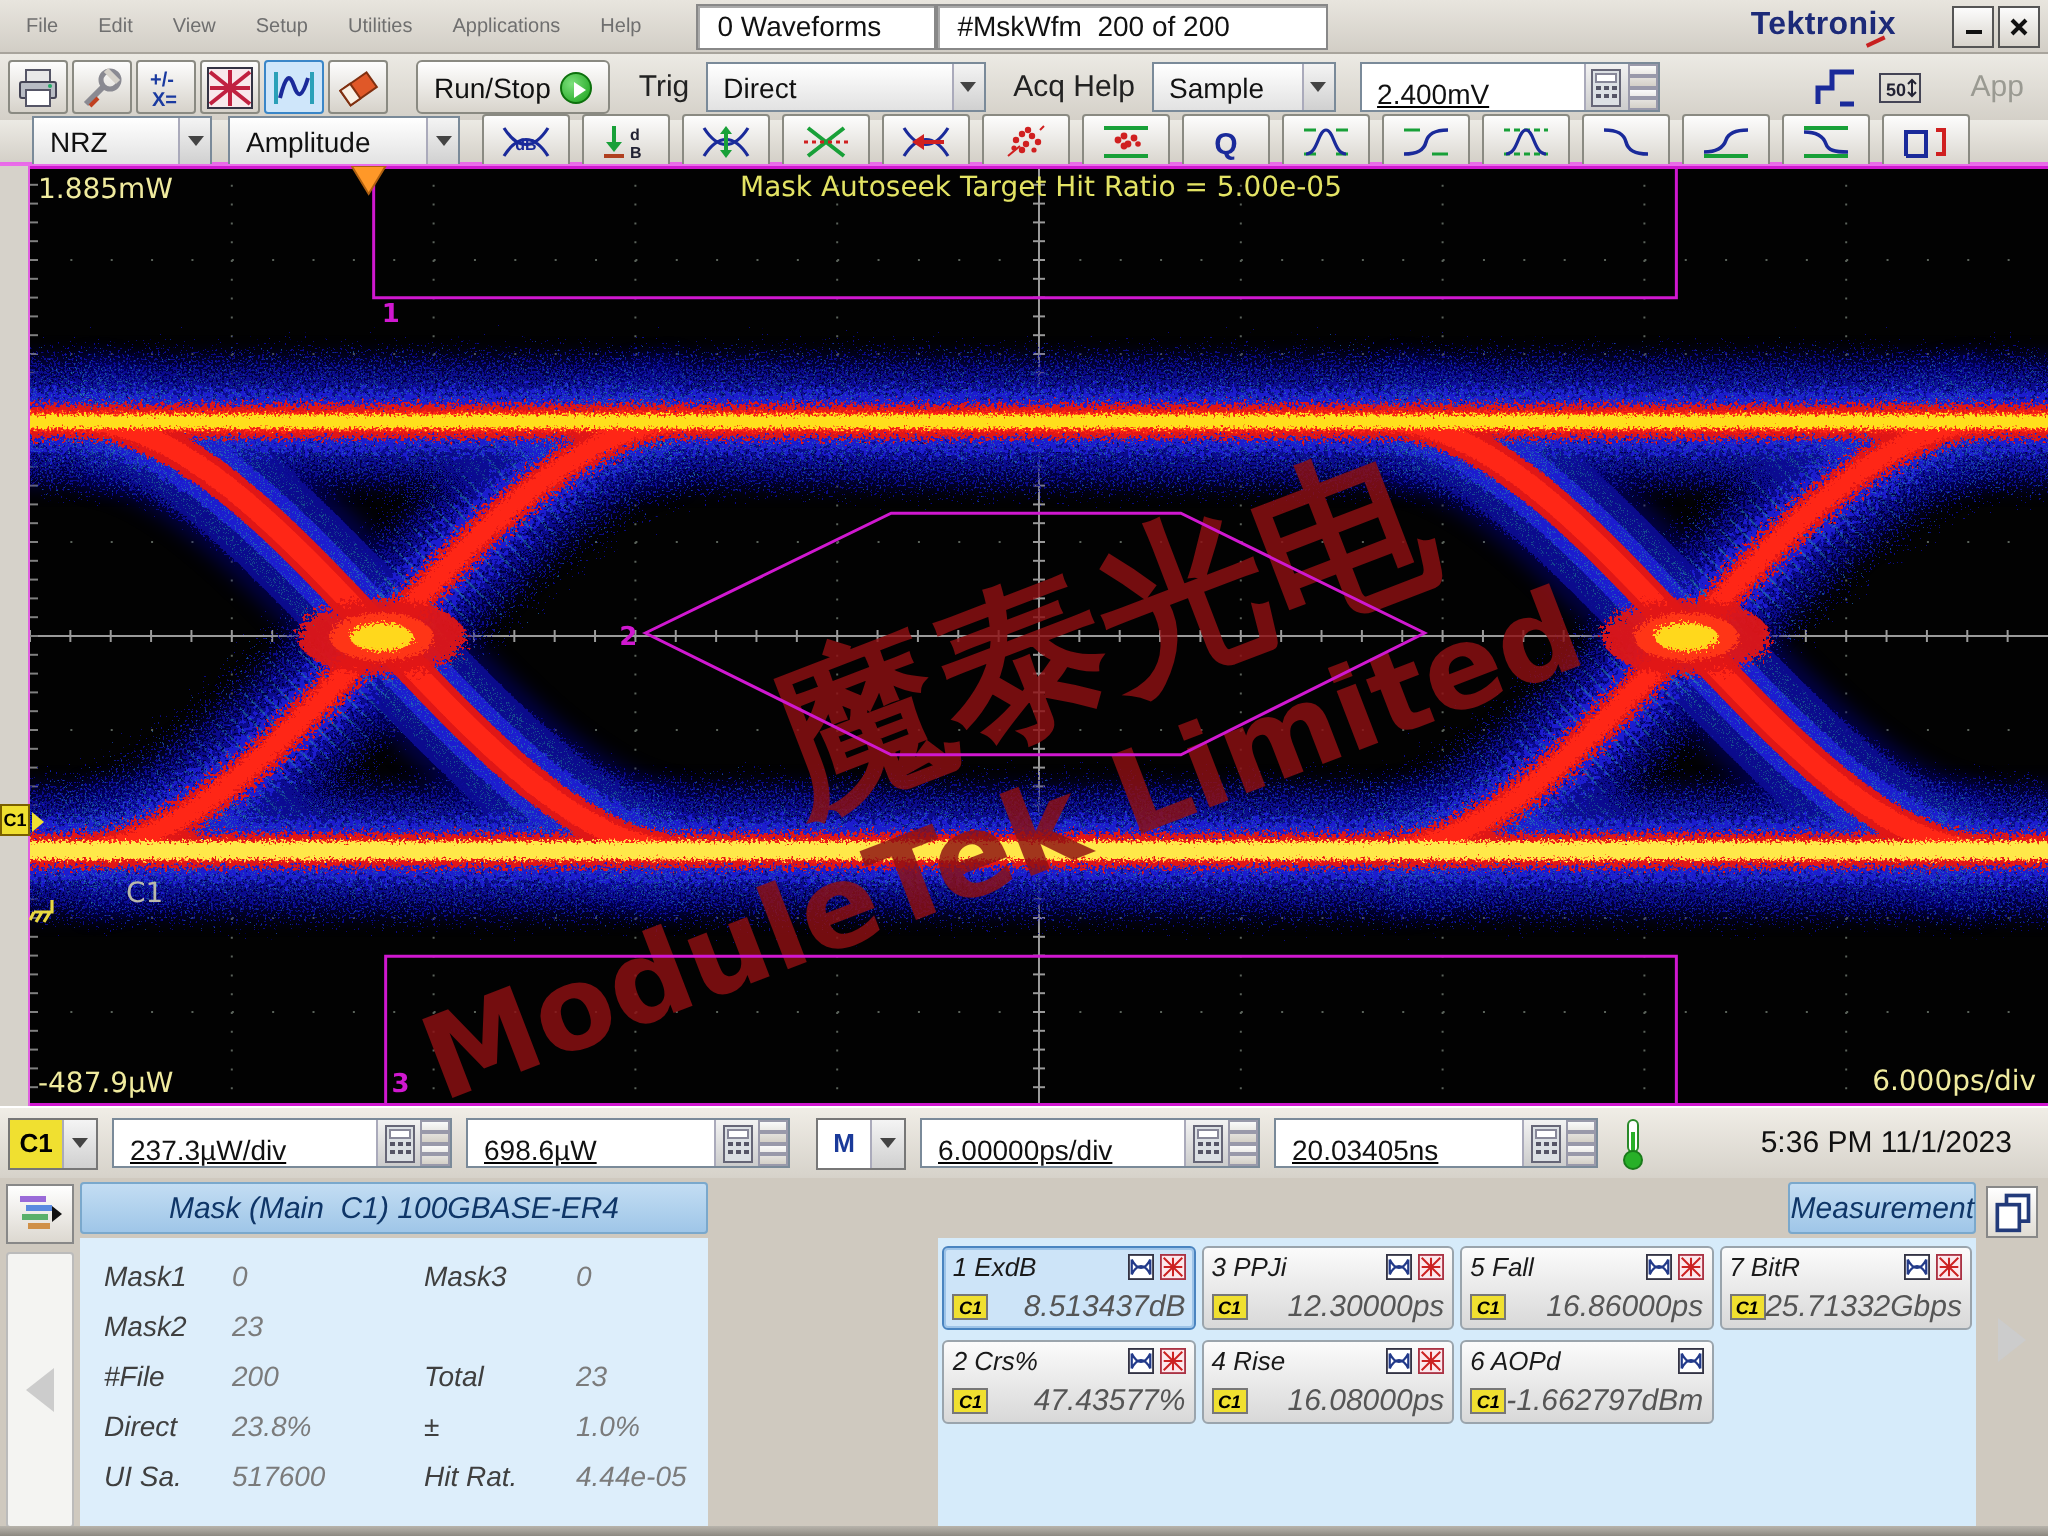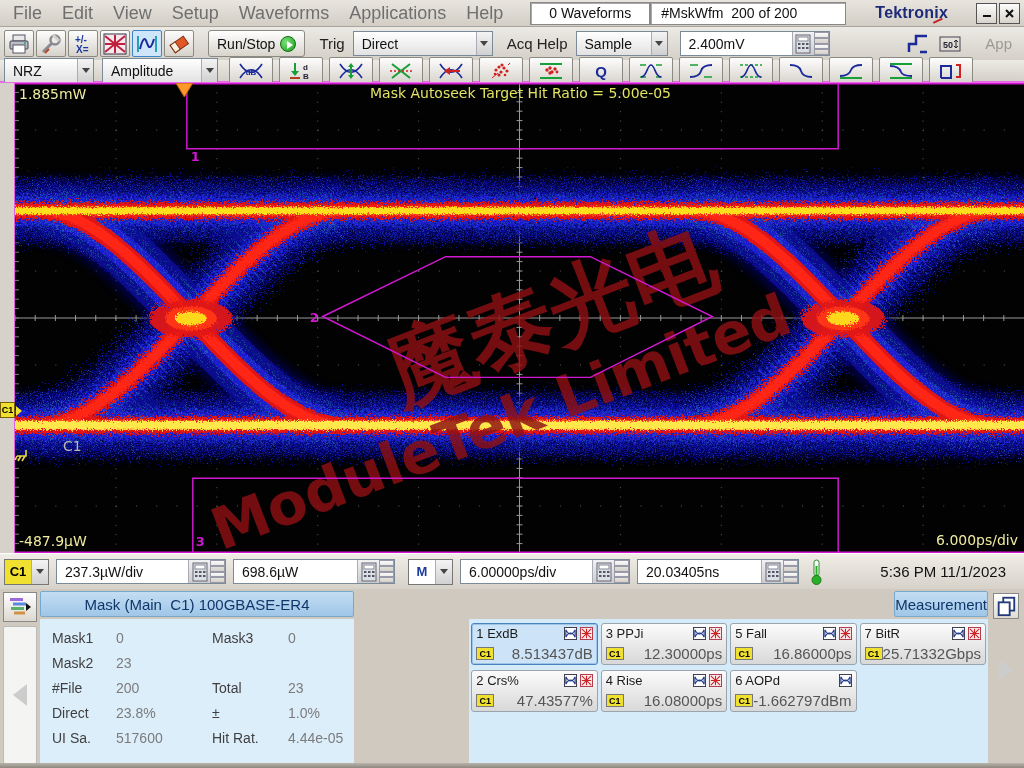--- a/index.html
+++ b/index.html
@@ -2,48 +2,48 @@
 <html><head>
 <meta charset="utf-8">
 <style>
   html,body{margin:0;padding:0;background:#888;}
   *{box-sizing:border-box;font-family:"Liberation Sans","DejaVu Sans",sans-serif;}
   .screen{width:1024px;height:768px;background:#d6d2ca;position:relative;overflow:hidden;display:flex;flex-direction:column;}
 
   
   .titlebar{height:27px;background:linear-gradient(#e8e5de,#d2cec6);border-bottom:1px solid #a8a49c;display:flex;align-items:center;padding:0 4px;flex:none;}
   .menus{display:flex;gap:2px;}
-  .menu{color:#6f6f6f;font-size:18px;padding:2px 9px;cursor:default;}
+  .menu{color:#6f6f6f;font-size:10px;padding:2px 9px;cursor:default;}
   .tb-box{background:#fff;border:1px solid #888;box-shadow:inset 1px 1px 0 #aaa;height:23px;display:flex;align-items:center;padding:0 10px;font-size:14px;color:#111;}
   .tb-box span{white-space:pre;}
-  .wfcount{margin-left:18px;min-width:120px;justify-content:center;}
+  .wfcount{margin-left:18px;min-width:120px;justify-content:flex-start;}
   .mskcount{min-width:196px;}
   .brand{margin-left:auto;margin-right:26px;font-size:16px;font-weight:bold;color:#1c2a78;font-family:"Liberation Serif","DejaVu Serif",serif;position:relative;letter-spacing:.2px;}
   .brand-tick{position:absolute;right:6px;bottom:0px;width:10px;height:6px;border-bottom:2px solid #c82020;transform:rotate(-25deg);}
   .winbtn{width:21px;height:21px;margin-left:2px;background:linear-gradient(#fcfcfc,#d8d4cc);border:1px solid #555;display:flex;align-items:center;justify-content:center;padding:0;}
   .winbtn svg{display:block;}
 
   
   .toolrow{display:flex;align-items:center;flex:none;background:linear-gradient(#eceae4,#d4d0c8);}
   .row2{height:33px;padding:2px 4px;gap:2px;}
-  .row3{height:22px;padding:2px 4px;gap:3px;border-bottom:1px solid #e86ae8;}
+  .row3{height:22px;padding:2px 16px;gap:3px;border-bottom:1px solid #e86ae8;}
   .tbtn{width:30px;height:27px;border:1px solid #8a8a82;border-radius:2px;background:linear-gradient(#fdfdfd,#d6d2ca);display:flex;align-items:center;justify-content:center;padding:0;}
   .tbtn.sel{background:#cfe6fa;border:1px solid #3a86c8;}
   .tbtn svg{display:block;}
   .runstop{height:27px;border:1px solid #8a8a82;border-radius:3px;background:linear-gradient(#ffffff,#d8d4cc);font-size:14px;color:#111;display:flex;align-items:center;gap:5px;padding:0 8px;margin-left:12px;}
   .playcirc{width:16px;height:16px;border-radius:50%;background:radial-gradient(circle at 35% 35%,#7ce07c,#18a018);border:1px solid #0c700c;position:relative;}
   .playcirc::after{content:"";position:absolute;left:6px;top:4px;border-left:6px solid #fff;border-top:4px solid transparent;border-bottom:4px solid transparent;}
   .lbl{font-size:15px;color:#222;margin:0 6px 0 12px;}
   .dd{height:25px;border:1px solid #7a8a99;background:linear-gradient(#fff,#e2e2e2);display:flex;align-items:center;font-size:14px;color:#111;}
   .dd .ddtxt{padding:0 8px;flex:1;}
   .dda{width:16px;height:100%;border-left:1px solid #aab;display:flex;align-items:center;justify-content:center;background:linear-gradient(#f4f4f4,#d0d0d0);}
   .tri-dn{width:0;height:0;border-left:4px solid transparent;border-right:4px solid transparent;border-top:5px solid #444;}
   .tri-up-s{width:0;height:0;border-left:3px solid transparent;border-right:3px solid transparent;border-bottom:4px solid #444;}
   .tri-dn-s{width:0;height:0;border-left:3px solid transparent;border-right:3px solid transparent;border-top:4px solid #444;}
-  .fgroup{height:25px;border:1px solid #7a8a99;background:#fff;display:flex;align-items:center;}
+  .fgroup{height:25px;border:1px solid #7a8a99;background:#fff;display:flex;align-items:flex-end;text-decoration:underline;}
   .fval{font-size:14px;color:#111;padding:0 8px;}
   .calcbtn{width:22px;height:23px;border:none;border-left:1px solid #aab;background:linear-gradient(#f2f2f2,#ccc);display:flex;align-items:center;justify-content:center;padding:0;}
   .spin{width:15px;height:23px;display:flex;flex-direction:column;}
   .spin span{flex:1;display:flex;align-items:center;justify-content:center;background:linear-gradient(#fafafa,#d4d0c8);border:1px solid #99a;}
   .applbl{font-size:15px;color:#9a9a92;margin-left:10px;padding:0 8px;}
   .gap{flex:1;}
 
   
   .scope{height:471px;flex:none;position:relative;background:#d6d2ca;border-top:1px solid #ea6cea;}
   .eye-wrap{position:absolute;left:14px;right:0;top:0;bottom:0;border-left:1px solid #e060e0;background:#000;}
@@ -56,21 +56,21 @@
   
   .statusbar{height:36px;flex:none;background:linear-gradient(#f0ede6,#d6d2ca);border-top:1px solid #fff;display:flex;align-items:center;padding:0 4px;gap:7px;}
   .chbtn{height:26px;display:flex;border:1px solid #777;}
   .chbtn .chlab{width:26px;background:#f0e030;color:#000;font-weight:bold;font-size:13px;display:flex;align-items:center;justify-content:center;}
   .chbtn .dda{width:17px;}
   .mbtn .chlab{background:#fff;color:#1a3a9a;}
   .sb-time{margin-left:auto;margin-right:14px;font-size:15px;color:#111;}
   .thermo{width:20px;height:28px;}
 
   
-  .bottom{flex:1;background:#cfc9bf;display:flex;padding:2px 0 0 0;position:relative;}
+  .bottom{flex:1;background:#cfc9bf;display:flex;padding:2px 0 0 0;position:relative;font-style:italic;}
   .leftcol{width:40px;flex:none;display:flex;flex-direction:column;align-items:center;gap:4px;padding-top:1px;}
   .stackbtn{width:34px;height:30px;border:1px solid #888;background:linear-gradient(#fff,#dcd8d0);padding:0;display:flex;align-items:center;justify-content:center;}
   .navpanel{width:34px;flex:1;margin-bottom:4px;background:#f4f4f2;border:1px solid #bbb;border-radius:2px;display:flex;align-items:center;justify-content:center;}
   .chev-l{width:0;height:0;border-right:14px solid #ccc;border-top:11px solid transparent;border-bottom:11px solid transparent;}
   .chev-r{width:0;height:0;border-left:14px solid #ccc;border-top:11px solid transparent;border-bottom:11px solid transparent;}
   .panel-title{height:26px;background:linear-gradient(#c3ddf3,#9fc6e8);border:1px solid #7aa8cc;border-radius:2px;display:flex;align-items:center;justify-content:center;font-size:15px;color:#0f3668;white-space:pre;}
   .maskpanel{width:314px;flex:none;display:flex;flex-direction:column;}
   .mask-body{flex:1;background:#ddeefb;margin-top:2px;padding:6px 0 0 12px;}
   .mrow{display:grid;grid-template-columns:64px 96px 76px auto;font-size:14px;height:25px;align-items:center;}
   .mlab{color:#3f3f3f;}
@@ -252,21 +252,21 @@
 </svg>
 
 <div class="screen">
 
   <div class="titlebar">
     <div class="menus">
       <span class="menu">File</span>
       <span class="menu">Edit</span>
       <span class="menu">View</span>
       <span class="menu">Setup</span>
-      <span class="menu">Waveforms</span>
+      <span class="menu">Utilities</span>
       <span class="menu">Applications</span>
       <span class="menu">Help</span>
     </div>
     <div class="tb-box wfcount">
         <span>0 Waveforms</span>
       </div>
     <div class="tb-box mskcount">
         <span>#MskWfm  200 of 200</span>
       </div>
     <div class="brand"><span>Tektronix</span><span class="brand-tick"></span></div>

